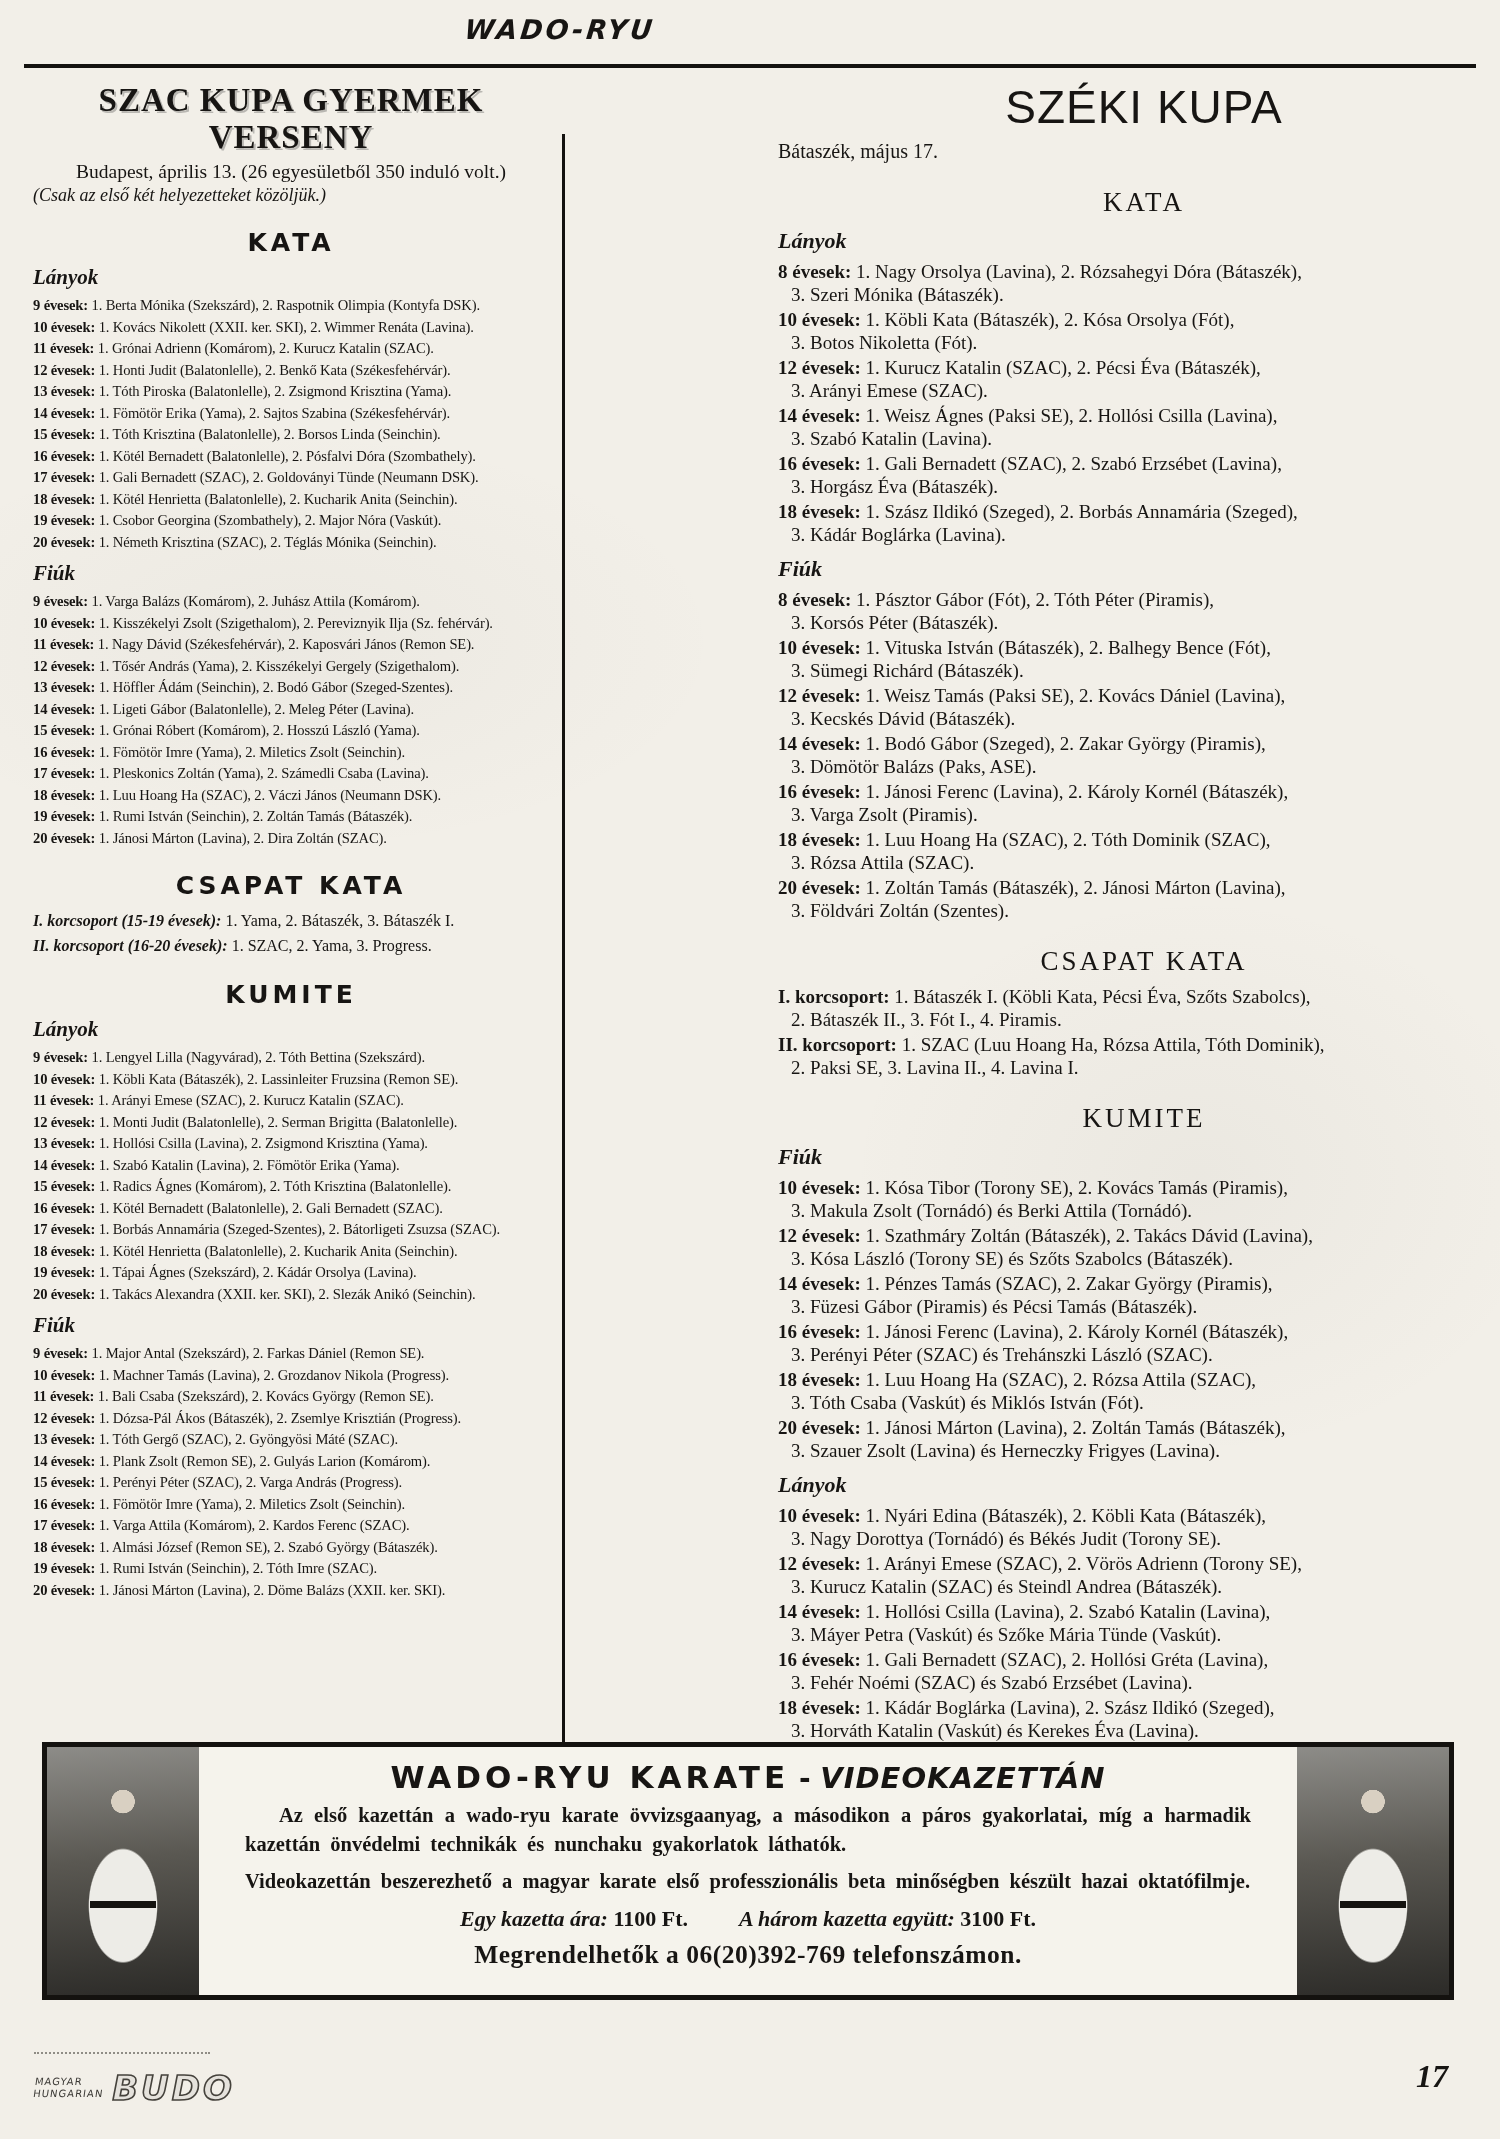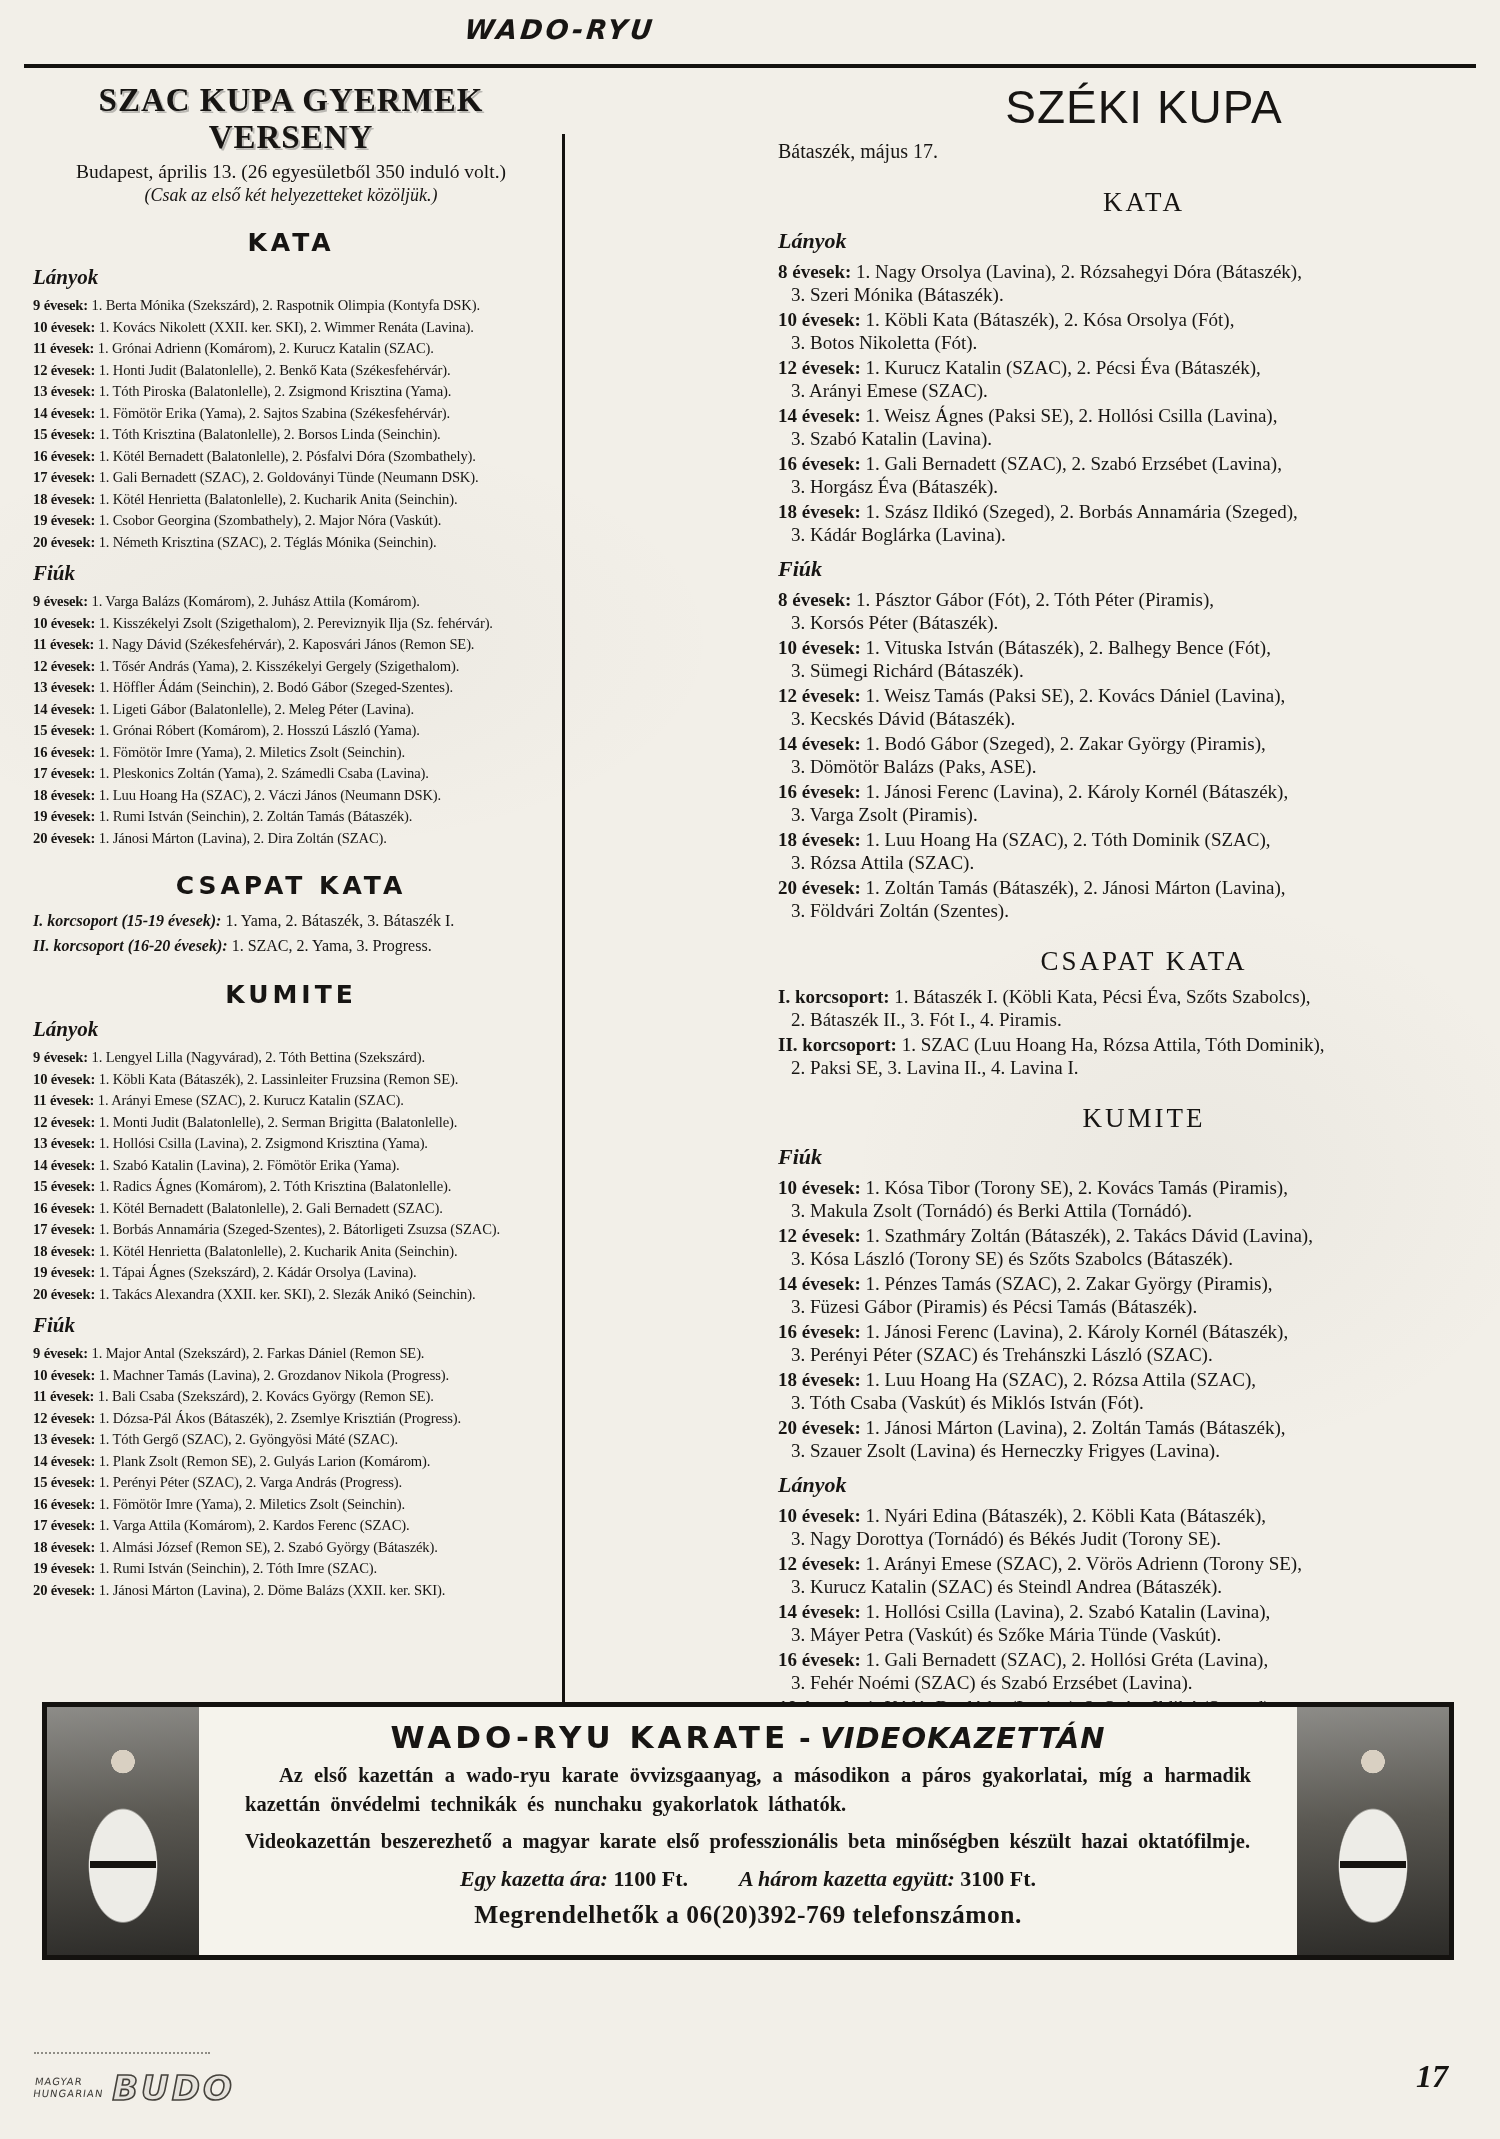--- a/index.html
+++ b/index.html
@@ -20,21 +20,21 @@
   .top-rule{position:absolute;top:64px;left:24px;width:1452px;height:4px;background:#14120f;}
   .col-divider{position:absolute;left:562px;top:134px;width:3px;height:1630px;background:#14120f;}
 
   
   .col-left{position:absolute;left:33px;top:82px;width:516px;}
   .l-title{
     margin:0;text-align:center;font-size:33px;font-weight:bold;letter-spacing:1px;
     text-shadow:2px 2px 0 rgba(40,40,40,0.28);
   }
   .l-sub{text-align:center;font-size:19.5px;margin-top:5px;}
-  .l-note{text-align:center;font-size:18px;font-style:italic;margin-top:2px;}
+  .l-note{text-align:left;font-size:18px;font-style:italic;margin-top:2px;}
   .l-hdr{
     margin:22px 0 8px 0;text-align:center;
     font-family:"DejaVu Sans",sans-serif;font-weight:bold;font-size:25px;letter-spacing:4px;
   }
   .grp{font-size:21px;font-weight:bold;font-style:italic;margin:8px 0 5px 0;}
   .rowset .row{font-size:14.6px;line-height:21.5px;white-space:nowrap;letter-spacing:-0.15px;}
   .rowset .row b{font-weight:bold;}
   .korset .row{font-size:16px;line-height:25px;white-space:nowrap;}
   .korset .row b{font-weight:bold;font-style:italic;}
 
@@ -47,21 +47,21 @@
   .r-sub{text-align:left;font-size:20px;margin-top:6px;}
   .r-hdr{margin:24px 0 8px 0;text-align:center;font-size:27px;letter-spacing:3px;font-weight:400;}
   .entryset .e1{font-size:19px;line-height:23px;white-space:nowrap;}
   .entryset .e1 b{font-weight:bold;}
   .entryset .e2{font-size:19px;line-height:23px;white-space:nowrap;padding-left:13px;}
   .entryset .entry{margin-bottom:2px;}
   .col-right .grp{font-size:22px;margin:10px 0 6px 0;}
 
   
   .ad-box{
-    position:absolute;left:42px;top:1702px;width:1412px;height:258px;
+    position:absolute;left:42px;top:1742px;width:1412px;height:258px;
     border:5px solid #14120f;background:#f5f3ec;display:flex;box-sizing:border-box;
   }
   .photo{
     width:152px;flex:0 0 152px;position:relative;
     background:
       radial-gradient(ellipse 58px 96px at 50% 64%, #edece7 0 58%, rgba(0,0,0,0) 60%),
       radial-gradient(circle 20px at 50% 22%, #d9d0c2 0 58%, rgba(0,0,0,0) 60%),
       linear-gradient(175deg,#8d8c88 0%,#5a5852 45%,#2c2b28 100%);
   }
   .photo::after{

